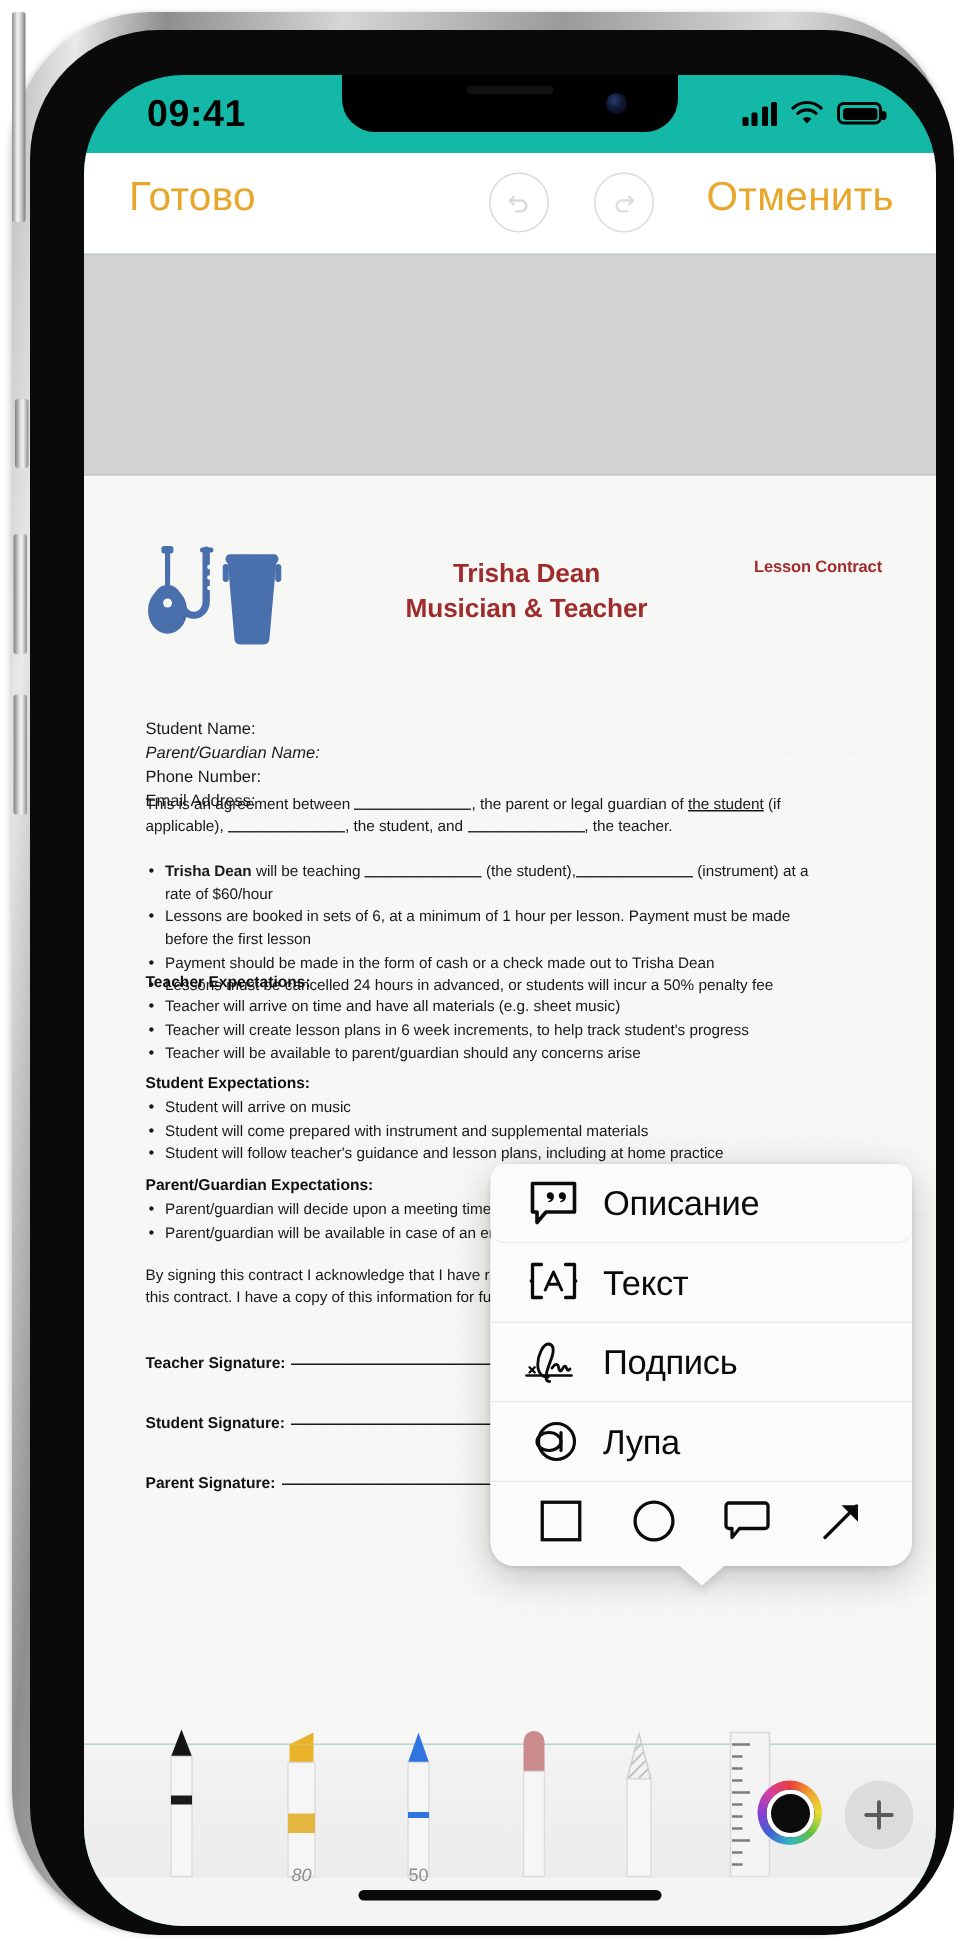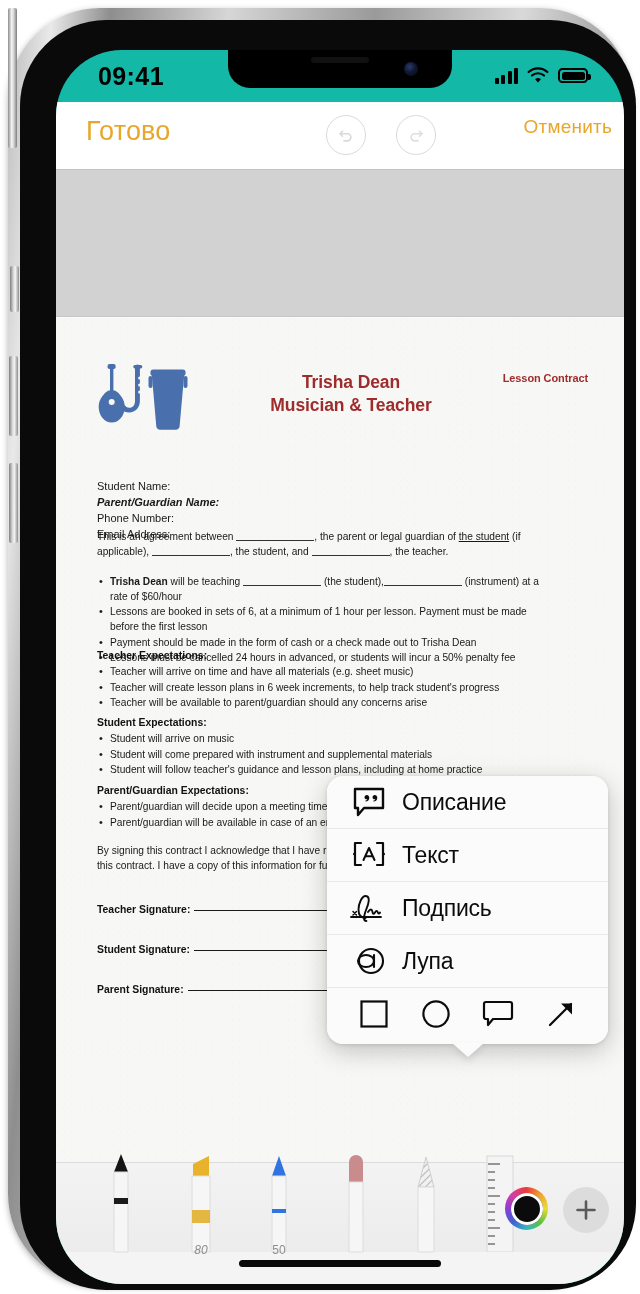--- a/index.html
+++ b/index.html
@@ -82,22 +82,22 @@
   
   .navbar {
     position: absolute; left:0; top:52px; width:568px; height:67px;
     background:#fff; z-index:25;
   }
   .nav-done {
     position:absolute; left:30px; top:14px;
     font-size:27px; color:#e8a72b; letter-spacing:.2px;
   }
   .nav-cancel {
-    position:absolute; right:12px; top:14px;
-    font-size:19px; color:#e8a72b; letter-spacing:.2px;
+    position:absolute; right:28px; top:14px;
+    font-size:27px; color:#e8a72b; letter-spacing:.2px;
   }
   .nav-circle {
     position:absolute; top:13px;
     width:40px; height:40px; border-radius:50%;
     border:1.6px solid #dadada;
     display:flex; align-items:center; justify-content:center;
   }
   .nav-undo { left:270px; }
   .nav-redo { left:340px; }
   .nav-circle svg { display:block; }
@@ -136,21 +136,21 @@
     font-size:17.5px; line-height:1.30; letter-spacing:-.1px;
   }
   .doc-kicker {
     position:absolute; right:36px; top:54px;
     color:#9e2c2c; font-weight:bold; font-size:11px; letter-spacing:-.1px;
   }
   .fields {
     position:absolute; left:41px; top:160px;
     font-size:11px; line-height:1.47; color:#191919;
   }
-  .fields .ital { font-style: italic; font-weight:700; }
+  .fields .ital { font-style: italic; font-weight:400; }
 
   .para {
     position:absolute; left:41px; width:452px;
     font-size:10.2px; line-height:1.44; color:#191919;
   }
   .p-intro { top:212px; }
   .u { text-decoration: underline; }
   .blank { display:inline-block; border-bottom:1px solid #333; width:78px; vertical-align:-1px; }
 
   ul.doclist { list-style:none; }
@@ -177,21 +177,21 @@
     position:absolute; left:271px; top:726px; width:281px;
     background:#fbfbfb; border-radius:16px;
     box-shadow: 0 7px 26px rgba(0,0,0,.22), 0 1px 4px rgba(0,0,0,.12);
     z-index:60; overflow:visible;
   }
   .popup-row {
     display:flex; align-items:center; height:53px; padding-left:18px;
     border-bottom:1px solid #e9e9e9;
     background:#fbfbfb;
   }
-  .popup-row:first-child { border-top-left-radius:16px; border-top-right-radius:16px; }
+  .popup-row:first-child { border-top-left-radius:16px; border-top-right-radius:16px;border-radius:10px; }
   .pm-icon { width:48px; display:flex; align-items:center; justify-content:center; }
   .pm-label { font-size:23px; color:#0b0b0b; margin-left:9px; letter-spacing:-.2px; }
   .shapes-row {
     display:flex; align-items:center; justify-content:space-around;
     height:56px; padding:0 16px;
     border-bottom-left-radius:16px; border-bottom-right-radius:16px;
     background:#fbfbfb;
   }
   .popup-tail {
     position:absolute; left:50%; transform:translateX(-50%); bottom:-13px;

